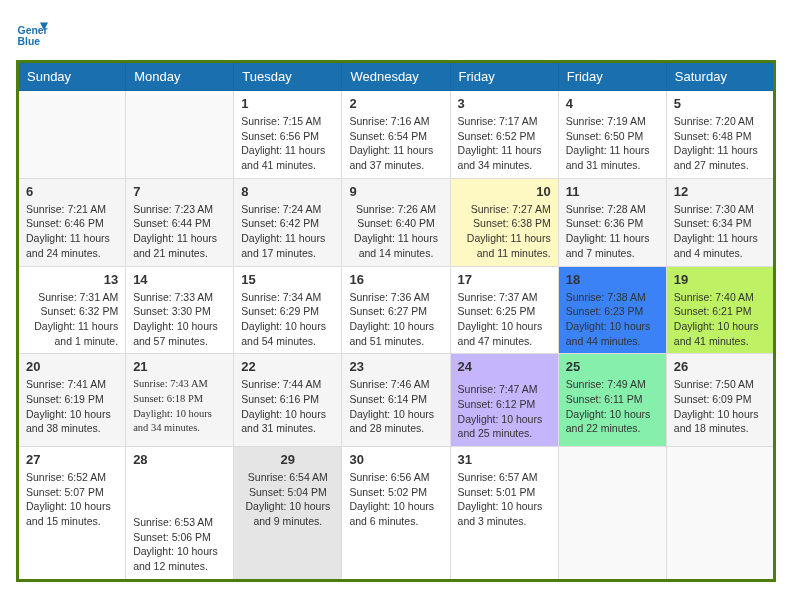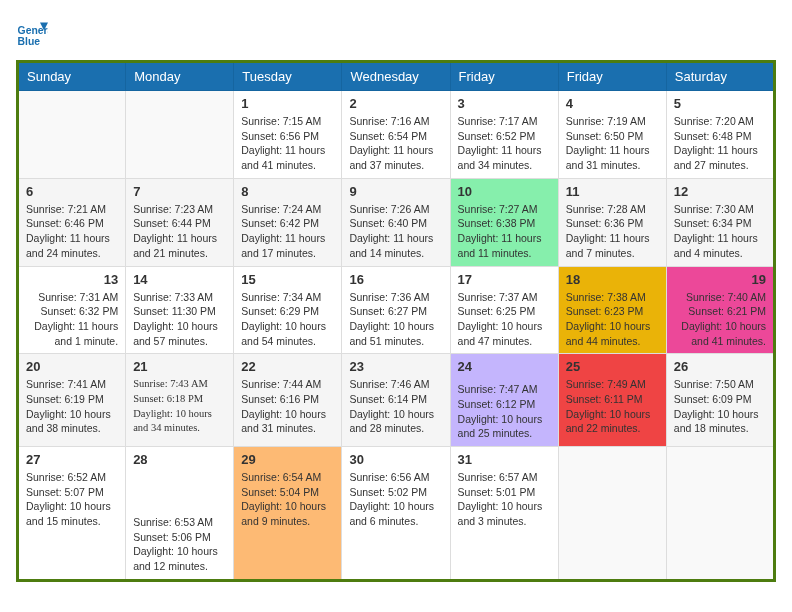--- a/index.html
+++ b/index.html
@@ -156,25 +156,25 @@
 Daylight: 11 hours and 21 minutes.</div>
         </td>
         <td style="background: rgb(245, 245, 245);">
           <span class="day-num">8</span>
           <div class="cell-info" style="white-space: pre-line;">Sunrise: 7:24 AM
 Sunset: 6:42 PM
 Daylight: 11 hours and 17 minutes.</div>
         </td>
         <td style="background: rgb(245, 245, 245);">
           <span class="day-num">9</span>
-          <div class="cell-info" style="white-space: pre-line;">Sunrise: 7:26 AM
+          <div class="cell-info" style="white-space: pre-line; text-align: center;">Sunrise: 7:26 AM
 Sunset: 6:40 PM
 Daylight: 11 hours and 14 minutes.</div>
         </td>
-        <td style="background: #86efac;">
+        <td style="background: #fef9c3; text-align: right;">
           <span class="day-num">10</span>
           <div class="cell-info" style="white-space: pre-line;">Sunrise: 7:27 AM
 Sunset: 6:38 PM
 Daylight: 11 hours and 11 minutes.</div>
         </td>
         <td style="background: rgb(245, 245, 245);">
           <span class="day-num">11</span>
           <div class="cell-info" style="white-space: pre-line;">Sunrise: 7:28 AM
 Sunset: 6:36 PM
 Daylight: 11 hours and 7 minutes.</div>
@@ -189,48 +189,48 @@
       <tr>
         <td style="background: rgb(255, 255, 255); text-align: right;">
           <span class="day-num">13</span>
           <div class="cell-info" style="white-space: pre-line;">Sunrise: 7:31 AM
 Sunset: 6:32 PM
 Daylight: 11 hours and 1 minute.</div>
         </td>
         <td style="background: rgb(255, 255, 255);">
           <span class="day-num">14</span>
           <div class="cell-info" style="white-space: pre-line;">Sunrise: 7:33 AM
-Sunset: 11:30 PM
+Sunset: 3:30 PM
 Daylight: 10 hours and 57 minutes.</div>
         </td>
         <td style="background: rgb(255, 255, 255); border-radius: 16px;">
           <span class="day-num">15</span>
           <div class="cell-info" style="white-space: pre-line;">Sunrise: 7:34 AM
 Sunset: 6:29 PM
 Daylight: 10 hours and 54 minutes.</div>
         </td>
         <td style="background: rgb(255, 255, 255);">
           <span class="day-num">16</span>
           <div class="cell-info" style="white-space: pre-line;">Sunrise: 7:36 AM
 Sunset: 6:27 PM
 Daylight: 10 hours and 51 minutes.</div>
         </td>
         <td style="background: rgb(255, 255, 255);">
           <span class="day-num">17</span>
           <div class="cell-info" style="white-space: pre-line;">Sunrise: 7:37 AM
 Sunset: 6:25 PM
 Daylight: 10 hours and 47 minutes.</div>
         </td>
-        <td style="background: #eab308;">
+        <td style="background: #3b82f6;">
           <span class="day-num">18</span>
           <div class="cell-info" style="white-space: pre-line;">Sunrise: 7:38 AM
 Sunset: 6:23 PM
 Daylight: 10 hours and 44 minutes.</div>
         </td>
-        <td style="background: #ec4899; text-align: right;">
+        <td style="background: #bef264;">
           <span class="day-num">19</span>
           <div class="cell-info" style="white-space: pre-line;">Sunrise: 7:40 AM
 Sunset: 6:21 PM
 Daylight: 10 hours and 41 minutes.</div>
         </td>
       </tr>
       <tr>
         <td style="background: rgb(245, 245, 245); margin-top: 28px;">
           <span class="day-num">20</span>
           <div class="cell-info" style="white-space: pre-line;">Sunrise: 7:41 AM
@@ -254,21 +254,21 @@
           <div class="cell-info" style="white-space: pre-line;">Sunrise: 7:46 AM
 Sunset: 6:14 PM
 Daylight: 10 hours and 28 minutes.</div>
         </td>
         <td style="background: #c4b5fd;">
           <span class="day-num">24</span>
           <div class="cell-info" style="white-space: pre-line; margin-top: 8px;">Sunrise: 7:47 AM
 Sunset: 6:12 PM
 Daylight: 10 hours and 25 minutes.</div>
         </td>
-        <td style="background: #ef4444;">
+        <td style="background: #86efac;">
           <span class="day-num">25</span>
           <div class="cell-info" style="white-space: pre-line;">Sunrise: 7:49 AM
 Sunset: 6:11 PM
 Daylight: 10 hours and 22 minutes.</div>
         </td>
         <td style="background: rgb(245, 245, 245);">
           <span class="day-num">26</span>
           <div class="cell-info" style="white-space: pre-line;">Sunrise: 7:50 AM
 Sunset: 6:09 PM
 Daylight: 10 hours and 18 minutes.</div>
@@ -280,21 +280,21 @@
           <div class="cell-info" style="white-space: pre-line;">Sunrise: 6:52 AM
 Sunset: 5:07 PM
 Daylight: 10 hours and 15 minutes.</div>
         </td>
         <td style="background: rgb(255, 255, 255);">
           <span class="day-num">28</span>
           <div class="cell-info" style="white-space: pre-line; margin-top: 48px;">Sunrise: 6:53 AM
 Sunset: 5:06 PM
 Daylight: 10 hours and 12 minutes.</div>
         </td>
-        <td style="background: #fdba74;">
+        <td style="background: #e5e5e5; text-align: center;">
           <span class="day-num">29</span>
           <div class="cell-info" style="white-space: pre-line;">Sunrise: 6:54 AM
 Sunset: 5:04 PM
 Daylight: 10 hours and 9 minutes.</div>
         </td>
         <td style="background: rgb(255, 255, 255);">
           <span class="day-num">30</span>
           <div class="cell-info" style="white-space: pre-line;">Sunrise: 6:56 AM
 Sunset: 5:02 PM
 Daylight: 10 hours and 6 minutes.</div>

